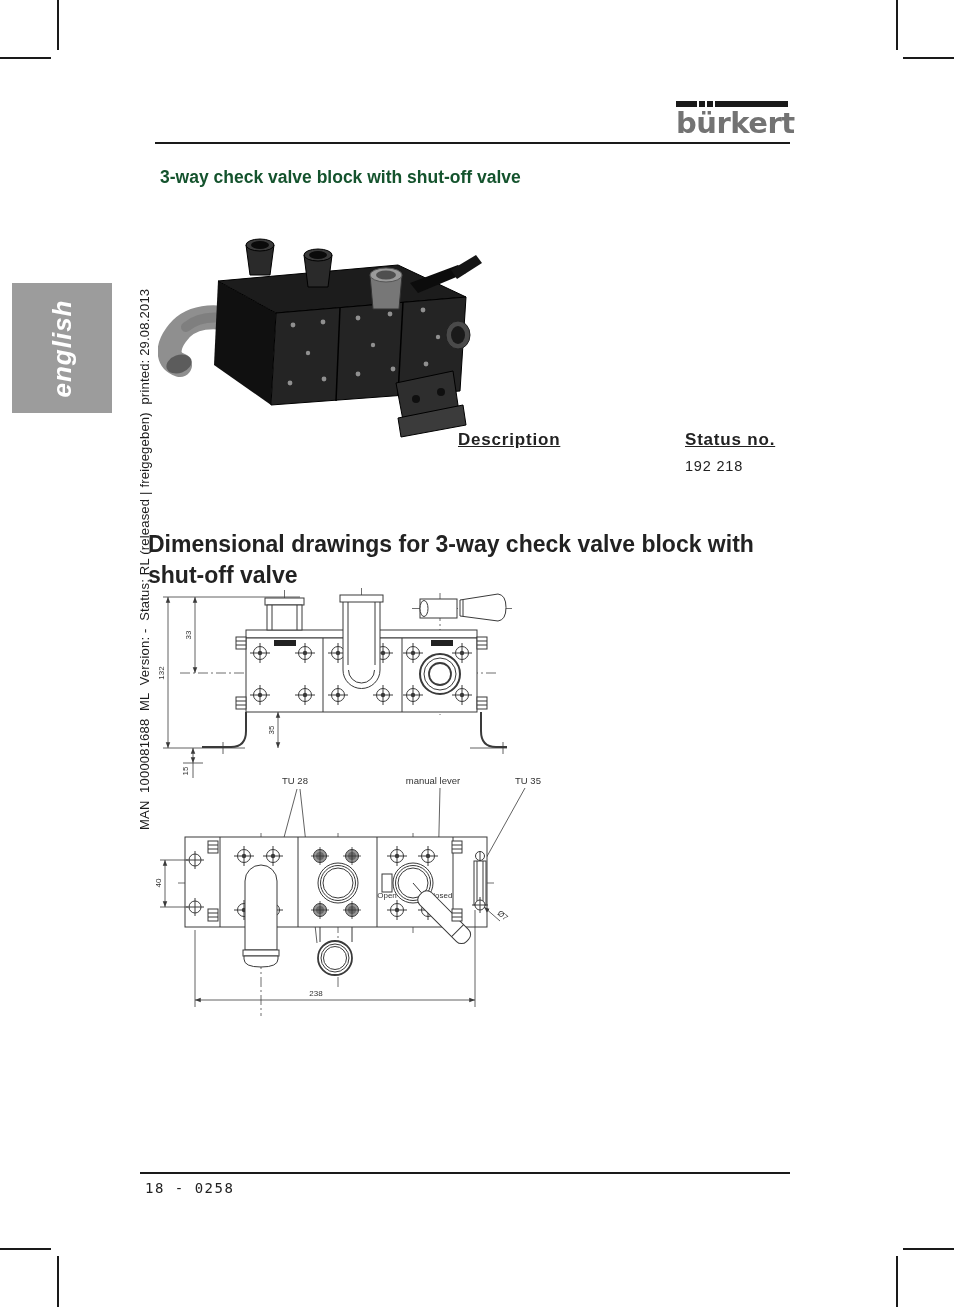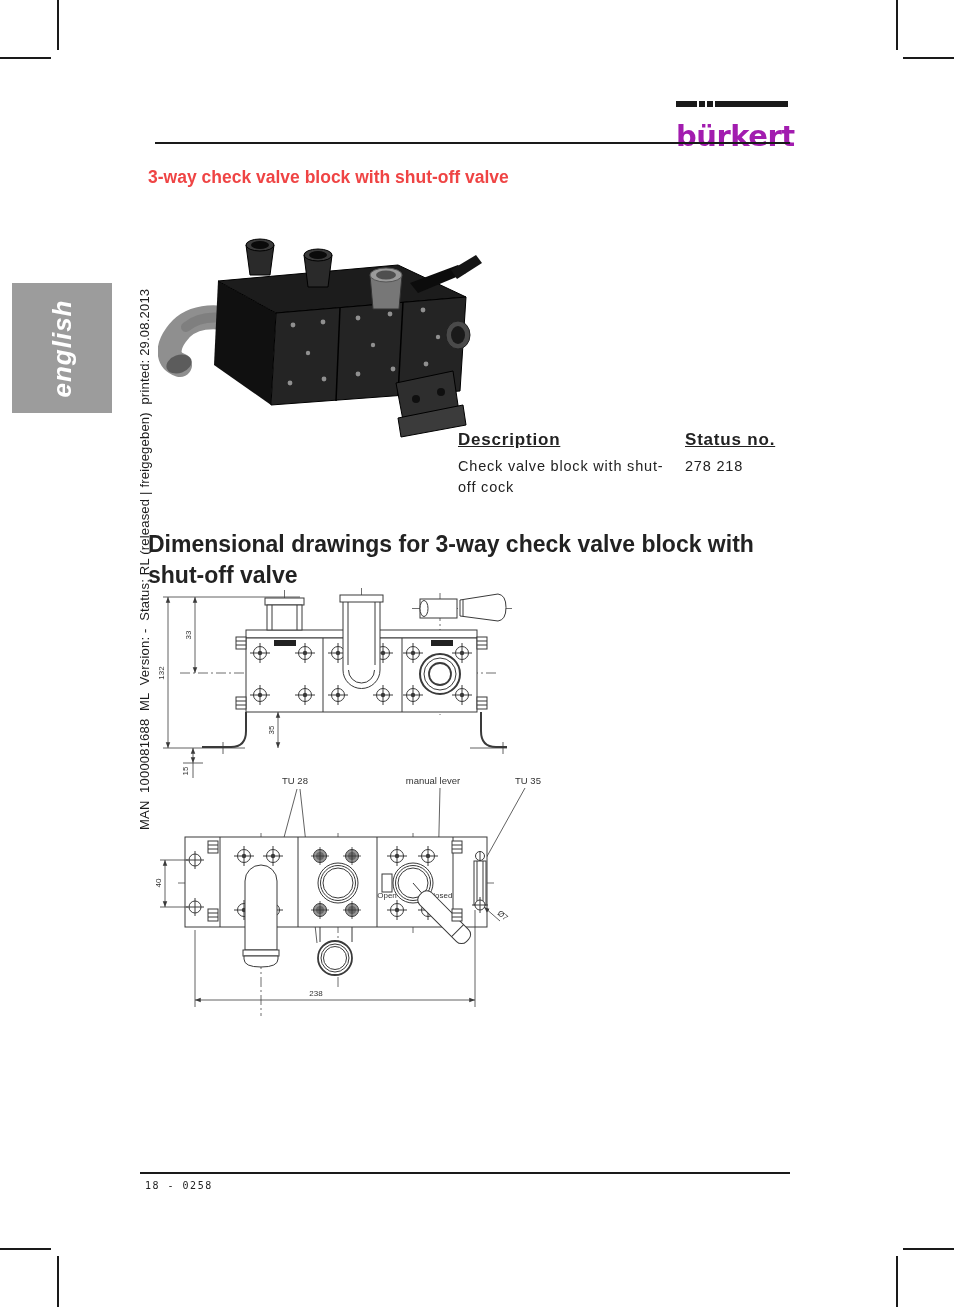--- a/index.html
+++ b/index.html
@@ -4,26 +4,26 @@
 <style>
   html,body { margin:0; padding:0; background:#ffffff; }
   .page { position:relative; width:954px; height:1307px; background:#ffffff;
           font-family:"Liberation Sans", sans-serif; color:#1a1a1a; overflow:hidden; }
   .cropmark { position:absolute; background:#1a1a1a; }
 
   
   .logo { position:absolute; left:676px; top:101px; width:116px; }
   .logo-bar { display:flex; gap:2px; height:6px; }
   .logo-bar div { background:#1a1a1a; height:6px; }
-  .logo-word { font-size:29px; font-weight:bold; letter-spacing:-0.5px; color:#a21caf;
-               font-family:"DejaVu Sans", sans-serif; line-height:1; margin-top:15px; }
+  .logo-word { font-size:29px; font-weight:bold; letter-spacing:-0.5px; color:#737373;
+               font-family:"DejaVu Sans", sans-serif; line-height:1; margin-top:2px; }
   .header-rule { position:absolute; left:155px; top:142px; width:635px; height:2px; background:#1a1a1a; }
 
   
-  .h1 { position:absolute; left:148px; top:167px; font-size:17.5px; font-weight:bold; color:#ef4444; }
+  .h1 { position:absolute; left:160px; top:167px; font-size:17.5px; font-weight:bold; color:#14532d; }
   .h2 { position:absolute; left:148px; top:529px; width:608px; font-size:23px; font-weight:bold;
         color:#222; line-height:1.35; }
 
   
   .lang-tab { position:absolute; left:12px; top:283px; width:100px; height:130px; background:#9c9c9c;
               display:flex; align-items:center; justify-content:center; }
   .lang-tab span { transform:rotate(-90deg); color:#ffffff; font-weight:bold; font-style:italic;
                    font-size:26px; letter-spacing:1px; white-space:nowrap; }
 
   
@@ -35,21 +35,21 @@
   .order-table { position:absolute; left:458px; top:430px; width:330px; font-size:14.5px;
                  letter-spacing:0.8px; color:#222; }
   .order-table .hdr { font-weight:bold; text-decoration:underline; font-size:17px; }
   .order-table .col-desc { position:absolute; left:0; top:0; width:210px; }
   .order-table .col-ord  { position:absolute; left:227px; top:0; }
   .order-table .cell { margin-top:6px; line-height:1.45; }
 
   
   .footer-rule { position:absolute; left:140px; top:1172px; width:650px; height:2px; background:#1a1a1a; }
   .footer-text { position:absolute; left:145px; top:1180px; font-family:"DejaVu Sans Mono", monospace;
-                 font-size:10px; letter-spacing:1.5px; color:#222; }
+                 font-size:14px; letter-spacing:1.5px; color:#222; }
 
   
   svg { position:absolute; }
   svg text { font-family:"Liberation Sans", sans-serif; fill:#333; }
   .tl { stroke:#3a3a3a; stroke-width:1; fill:none; }
   .tl2 { stroke:#3a3a3a; stroke-width:2; fill:none; }
   .wf { stroke:#3a3a3a; stroke-width:1; fill:#ffffff; }
   .cl { stroke:#4a4a4a; stroke-width:0.8; fill:none; stroke-dasharray:10 3 2 3; }
   .dim { stroke:#3a3a3a; stroke-width:0.8; fill:none; }
 </style>
@@ -132,25 +132,24 @@
 
   <div class="lang-tab">
     <span>english</span>
   </div>
 
   <div class="meta-vert">MAN  1000081688  ML  Version: -  Status: RL (released | freigegeben)  printed: 29.08.2013</div>
 
   <div class="order-table">
     <div class="col-desc">
       <div class="hdr">Description</div>
-      <div class="cell">Check valve block with shut-off cock</div>
     </div>
     <div class="col-ord">
       <div class="hdr">Status no.</div>
-      <div class="cell">278 218</div>
+      <div class="cell">192 218</div>
     </div>
   </div>
 
   <div class="h2">Dimensional drawings for 3-way check valve block with shut-off valve</div>
 
   <svg style="left:150px; top:585px;" width="370" height="200" viewBox="0 0 370 200">
     <defs>
       <marker id="arr" viewBox="0 0 10 10" refX="9" refY="5" markerWidth="8" markerHeight="8" orient="auto-start-reverse">
         <path d="M0,1.5 L9,5 L0,8.5 z" fill="#3a3a3a"></path>
       </marker>

